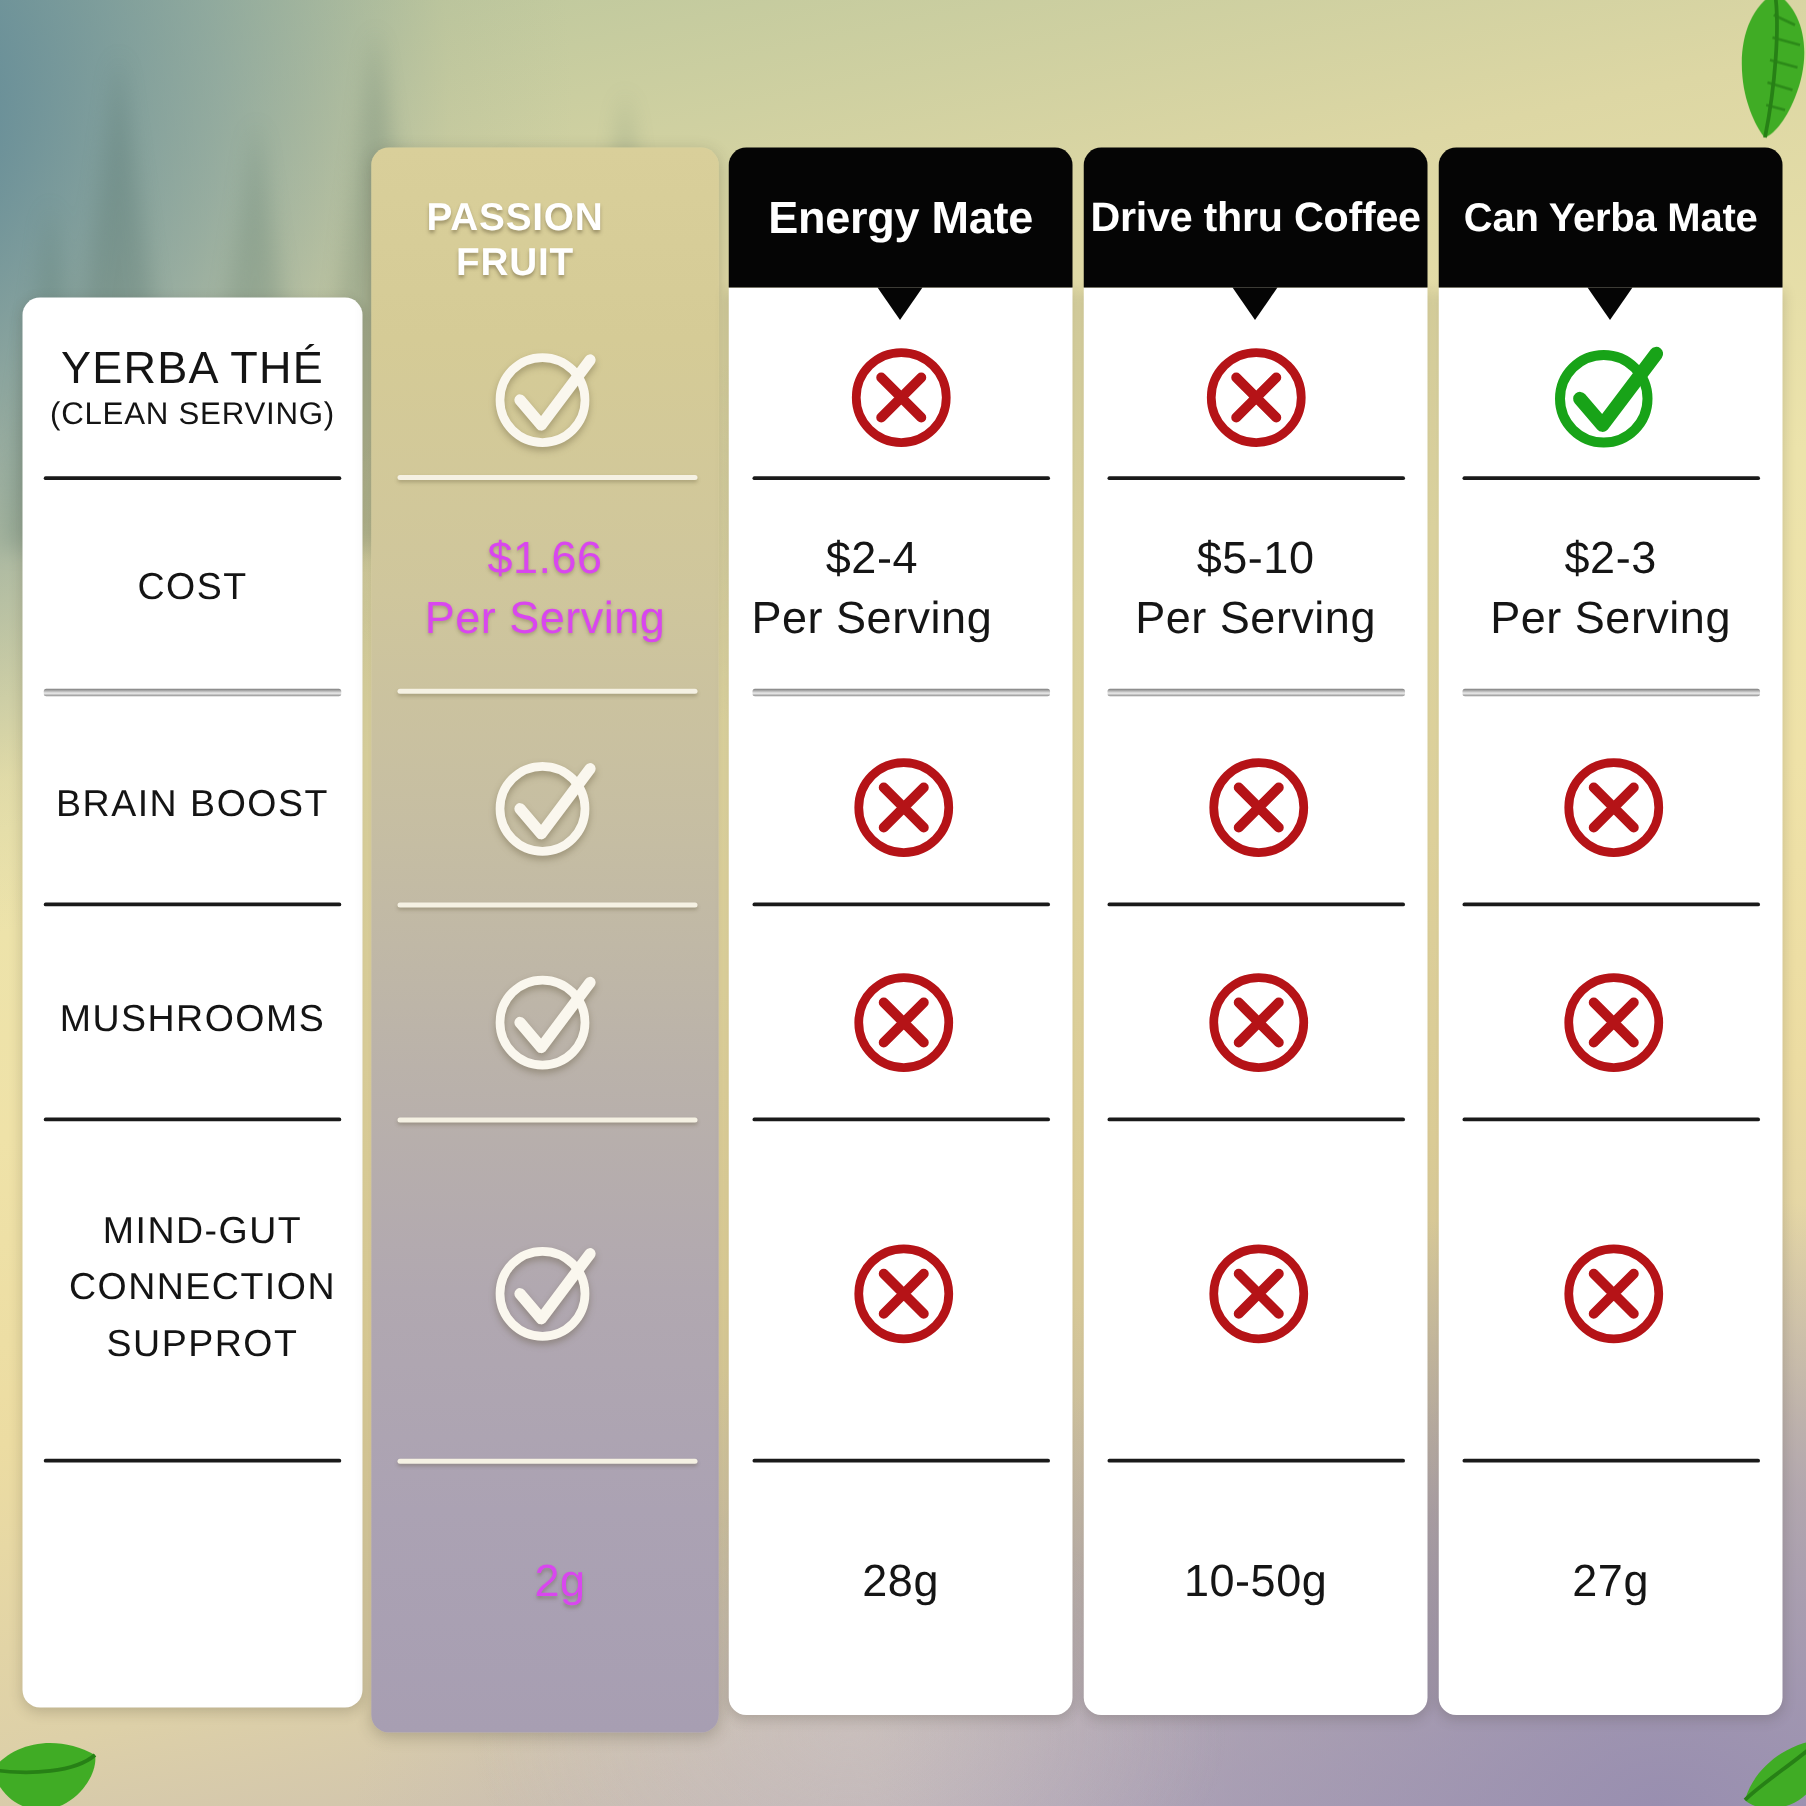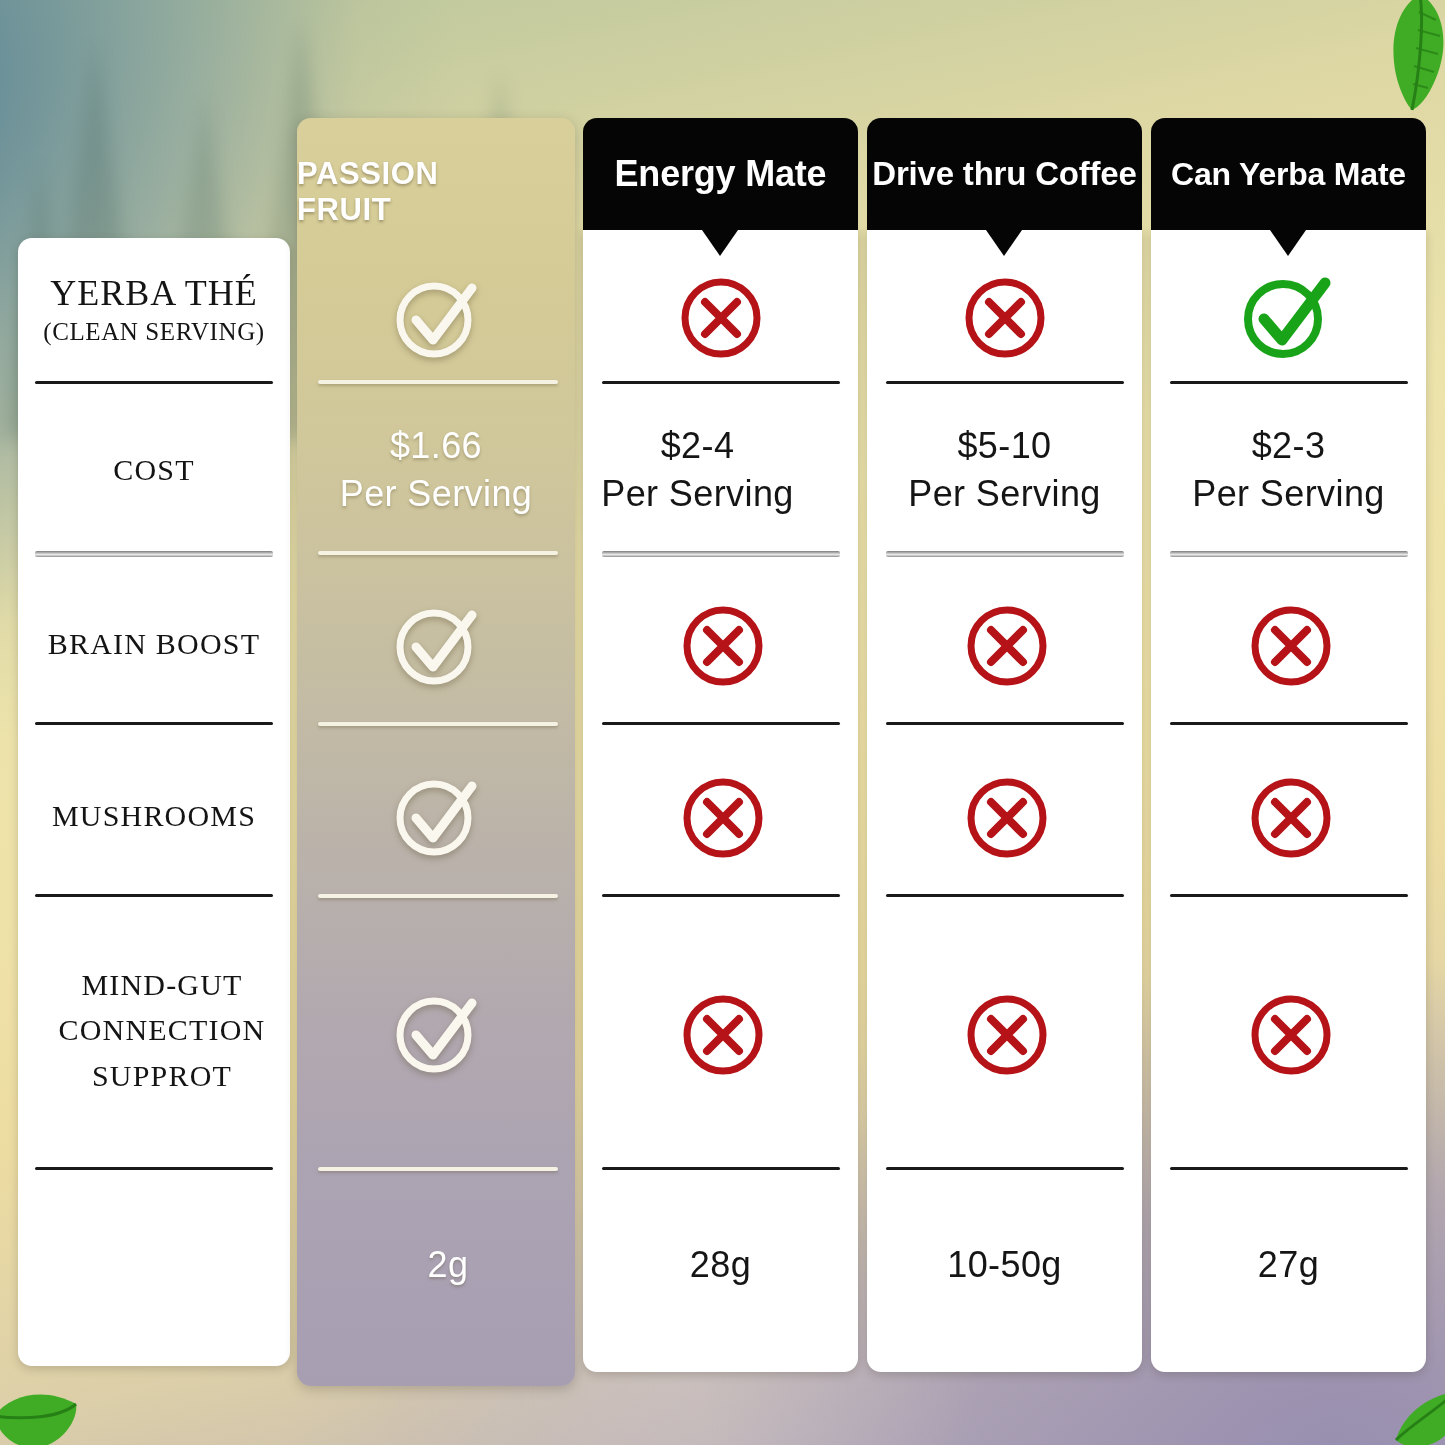--- a/index.html
+++ b/index.html
@@ -131,21 +131,21 @@
   .tab-arrow.c1 { left: 702px; }
   .tab-arrow.c2 { left: 986px; }
   .tab-arrow.c3 { left: 1270px; }
 
   
   .feature-title {
     position: absolute;
     left: 297px;
     top: 156px;
     width: 230px;
-    text-align: left;
+    text-align: center;
     color: #ffffff;
     font-size: 31px;
     font-weight: bold;
     letter-spacing: 0.6px;
     text-shadow: 0 2px 3px rgba(90,80,50,0.45);
   }
 
   
   .cell {
     position: absolute;
@@ -154,42 +154,41 @@
     align-items: center;
     justify-content: center;
     text-align: center;
   }
   .label-text {
     color: #141414;
     font-size: 30px;
     letter-spacing: 1.2px;
     line-height: 1.52;
     font-weight: 400;
-    font-family: Liberation Serif, serif;
   }
   .label-text.title-main {
     font-size: 36px;
     letter-spacing: 1px;
     line-height: 1.1;
   }
   .label-text .sub {
     display: block;
     font-size: 25px;
     letter-spacing: 0.6px;
     margin-top: 4px;
   }
   .value-text {
     color: #151515;
     font-size: 36px;
     line-height: 1.32;
     font-weight: 400;
     letter-spacing: 0.4px;
   }
   .value-text.onfeature {
-    color: #ffffff;
+    color: #d946ef;
     text-shadow: 0 2px 3px rgba(90,80,50,0.35);
   }
 
   
   .divider {
     position: absolute;
     height: 3px;
     background: #1a1a1a;
     border-radius: 2px;
   }

